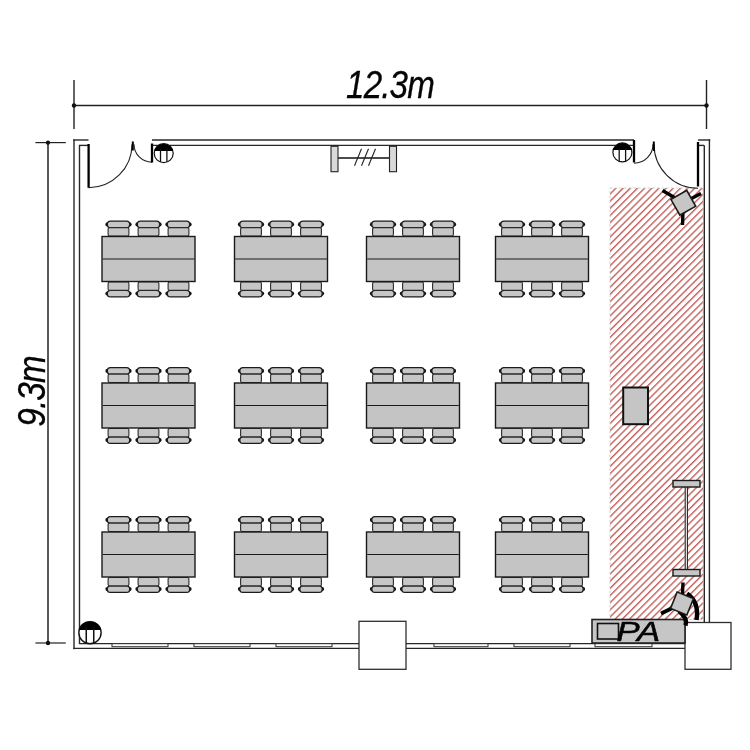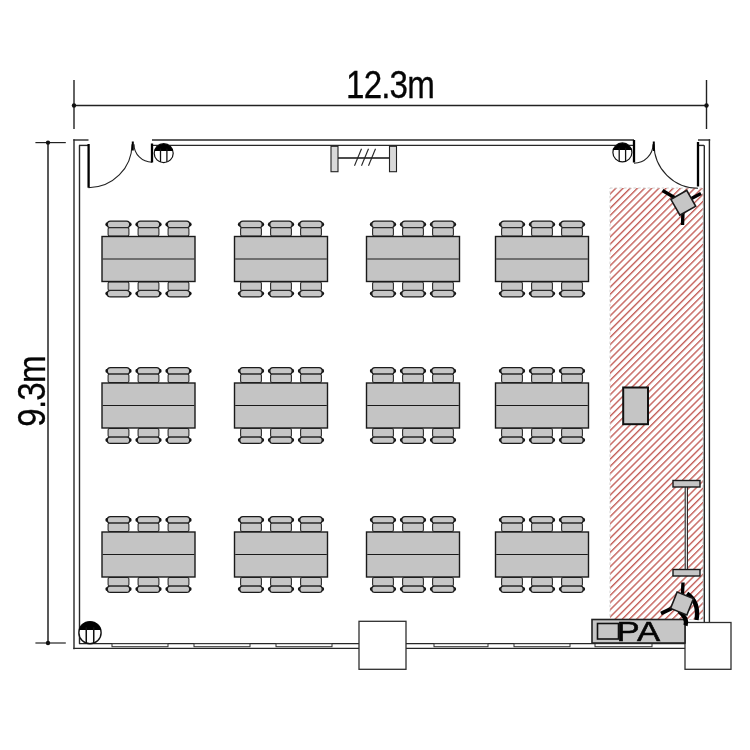--- a/index.html
+++ b/index.html
@@ -1,16 +1,16 @@
 <!DOCTYPE html>
 <html><head>
 <meta charset="utf-8">
 <style>
   html,body{margin:0;padding:0;background:#ffffff;}
-  #c{width:750px;height:750px;position:relative;font-family:"Liberation Sans", sans-serif;}
+  #c{width:750px;height:750px;position:relative;font-family:"Liberation Sans", sans-serif;font-style:italic;}
 </style>
 </head>
 <body>
 <div id="c">
 <svg width="750" height="750" viewBox="0 0 750 750" xmlns="http://www.w3.org/2000/svg" font-family="&quot;Liberation Sans&quot;, sans-serif">
 <defs>
   <pattern id="hatch" width="5.07" height="5.07" patternUnits="userSpaceOnUse" patternTransform="rotate(-45 0 0)">
     <rect width="5.07" height="5.07" fill="#ffffff"></rect>
     <rect x="0" y="0" width="5.07" height="1.4" fill="#c4605a"></rect>
   </pattern>

